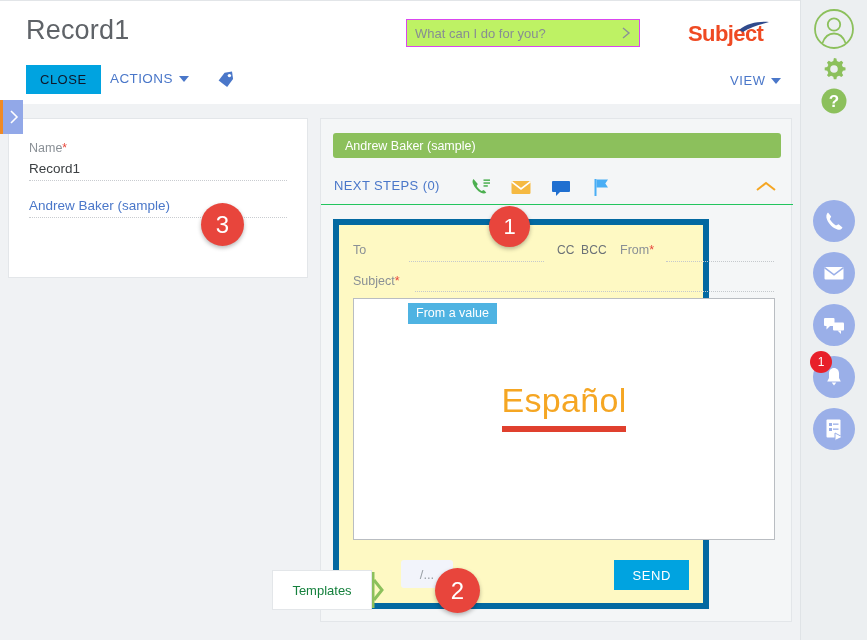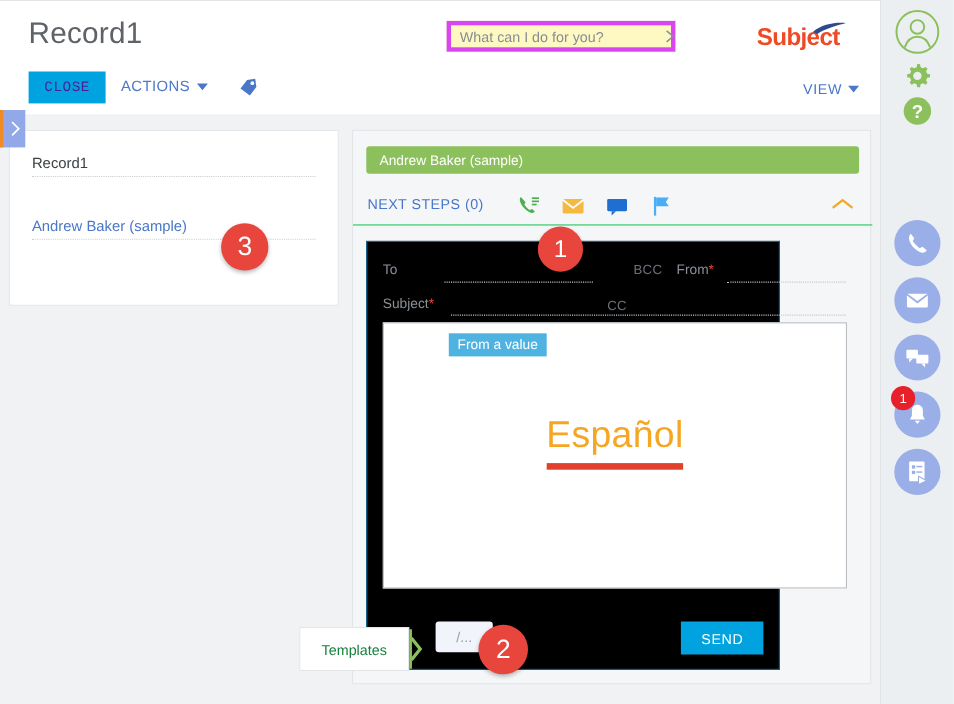--- a/index.html
+++ b/index.html
@@ -28,22 +28,22 @@
     position:absolute; left:0; top:0; width:800px; height:104px;
     background:#ffffff;
     border-top:1px solid #e2e5e8;
   }
   #record-title {
     position:absolute; left:26px; top:14px;
     font-size:27px; color:#5f6368; font-weight:400;
     letter-spacing:.2px;
   }
   #search-box {
-    position:absolute; left:406px; top:18px; width:208px; height:28px;
-    border:4px solid #d946ef; background:#fef9c3;
+    position:absolute; left:406px; top:18px; width:234px; height:28px;
+    border:1px solid #d946ef; background:#bef264;
     display:flex; align-items:center;
   }
   #search-input {
     border:0; outline:0; background:transparent; flex:1;
     font-family:"Liberation Sans", sans-serif;
     font-size:13px; color:#6b7177; padding:0 8px;
   }
   #search-input::placeholder { color:#878d93; }
   #search-go {
     width:26px; height:26px; display:flex; align-items:center; justify-content:center;
@@ -57,22 +57,22 @@
     font-size:22px; color:#ef4a23; font-weight:600; letter-spacing:-.6px;
     position:absolute; left:0; top:2px;
   }
   #logo .swoosh {
     position:absolute; left:50px; top:0px;
   }
 
   .btn-close {
     position:absolute; left:26px; top:64px;
     height:29px; min-width:70px; padding:0 14px;
-    background:#00a3e0; color:#4c1d95; border:0;
-    font-family:Liberation Mono, monospace;
+    background:#00a3e0; color:#0f172a; border:0;
+    font-family:Liberation Sans, sans-serif;
     font-size:13px; letter-spacing:.5px; cursor:pointer;text-align:center;
   }
   #actions-btn {
     position:absolute; left:110px; top:70px;
     font-size:13.5px; color:#4a77c9; letter-spacing:.4px; cursor:pointer;
     display:flex; align-items:center; gap:6px;
   }
   .caret-down {
     width:0;height:0;border-left:5px solid transparent;border-right:5px solid transparent;
     border-top:6px solid #4a77c9; display:inline-block;
@@ -131,21 +131,21 @@
   #next-steps-label {
     position:absolute; left:13px; top:7px;
     font-size:13px; color:#4a77c9; letter-spacing:.4px; cursor:pointer;
   }
   .ns-icon { position:absolute; top:4px; cursor:pointer; }
   #collapse-chevron { position:absolute; right:16px; top:8px; cursor:pointer; }
 
   
   #email-card {
     position:absolute; left:12px; top:100px; width:376px; height:390px;
-    background:#000000; border:1px solid #0369a1;
+    background:#fef9c3; border:6px solid #0369a1;
   }
   .mail-lbl { position:absolute; font-size:12.5px; color:#8a9096; }
   .mail-line {
     position:absolute; border-bottom:1px dotted #c5c9cd; height:1px;
   }
   .mail-ccbcc {
     position:absolute; font-size:12px; color:#6b7177; letter-spacing:.2px; cursor:pointer;
   }
   #body-frame {
     position:absolute; left:14px; top:73px; width:422px; height:242px;
@@ -282,20 +282,23 @@
       <svg width="11" height="16" viewBox="0 0 11 16">
         <polyline points="3,2 9,8 3,14" fill="none" stroke="#ffffff" stroke-width="1.6"></polyline>
       </svg>
     </div>
 
     <div id="body-area">
 
       <div id="left-card">
 
         <div class="field" style="top:22px;">
+          <div class="lbl">
+            <span>Name</span><span class="req">*</span>
+          </div>
           <div class="val">Record1</div>
         </div>
 
         <div class="field" style="top:79px;">
           <div class="val link">Andrew Baker (sample)</div>
         </div>
       </div>
 
       <div id="right-pane">
 
@@ -343,21 +346,21 @@
               <polyline points="2,10 11,3 20,10" fill="none" stroke="#f5a623" stroke-width="2"></polyline>
             </svg>
           </span>
         </div>
 
         <div id="email-card">
 
           <div class="mail-lbl" style="left:14px; top:18px;">To</div>
           <div class="mail-line" style="left:70px; top:36px; width:135px;"></div>
 
-          <div class="mail-ccbcc" style="left:218px; top:18px;margin-top:33px;">CC</div>
+          <div class="mail-ccbcc" style="left:218px; top:18px;">CC</div>
           <div class="mail-ccbcc" style="left:242px; top:18px;">BCC</div>
 
           <div class="mail-lbl" style="left:281px; top:18px;">
             <span>From</span><span style="color:#e8463a;">*</span>
           </div>
           <div class="mail-line" style="left:327px; top:36px; width:108px;"></div>
 
           <div class="mail-lbl" style="left:14px; top:49px;">
             <span>Subject</span><span style="color:#e8463a;">*</span>
           </div>

